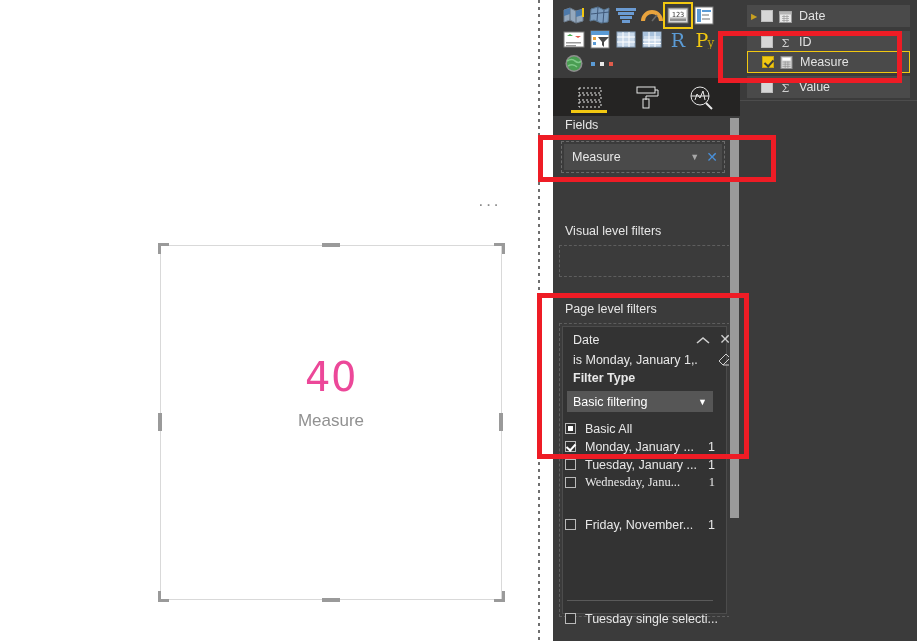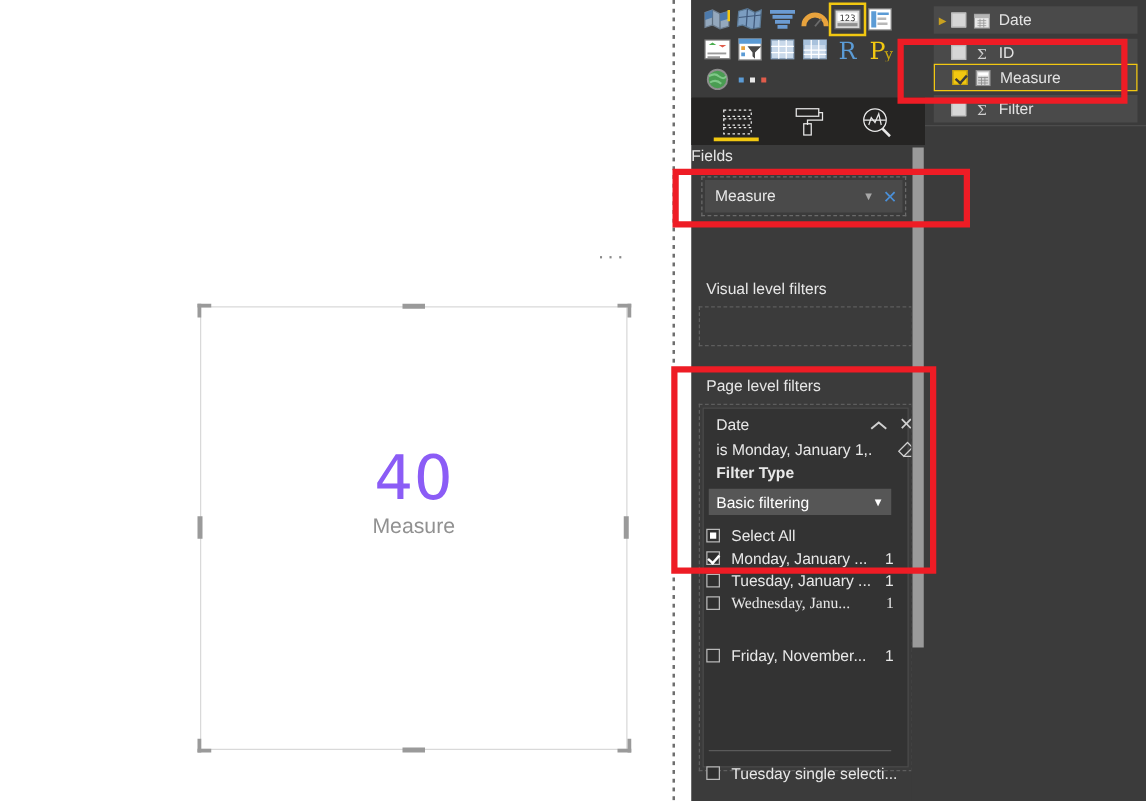--- a/index.html
+++ b/index.html
@@ -27,21 +27,21 @@
   }
   .handle{position:absolute;background:#9a9a9a;}
   .h-corner{width:11px;height:11px;background:transparent;}
   .h-corner i{position:absolute;background:#9a9a9a;}
   .h-corner i.hh{width:11px;height:3px;}
   .h-corner i.hv{width:3px;height:11px;}
   .h-mid-h{width:18px;height:4px;}
   .h-mid-v{width:4px;height:18px;}
   #card-value{
     position:absolute;left:0;right:0;top:108px;text-align:center;
-    font-size:49px;color:#8b5cf6;font-weight:400;letter-spacing:0.5px;
+    font-size:40px;color:#ec4899;font-weight:400;letter-spacing:0.5px;
     font-family:"DejaVu Sans", sans-serif;
   }
   #card-label{
     position:absolute;left:0;right:0;top:165px;text-align:center;
     font-size:17px;color:#919191;font-weight:400;
   }
   #visual-ellipsis{
     position:absolute;left:478px;top:198px;width:26px;height:18px;
     color:#8a8a8a;font-size:17px;letter-spacing:2px;line-height:14px;
   }
@@ -66,21 +66,21 @@
     position:absolute;left:0;top:78px;width:187px;height:38px;
     background:#252423;display:flex;align-items:center;gap:26px;padding-left:22px;
   }
   .viz-tab{width:30px;height:26px;position:relative;}
   #tab-underline{
     position:absolute;left:18px;top:110px;width:36px;height:3px;background:#f2c811;
   }
 
   #fields-header{
     position:absolute;left:0;top:118px;width:187px;height:20px;
-    color:#e6e6e6;font-size:12.5px;box-sizing:border-box;
+    color:#e6e6e6;font-size:12.5px;padding-left:12px;box-sizing:border-box;
   }
   #field-well{
     position:absolute;left:8px;top:141px;width:164px;height:32px;
     border:1px dashed #6b6b6b;background:#3b3b3b;box-sizing:border-box;
   }
   #field-chip{
     position:absolute;left:11px;top:144px;width:158px;height:26px;
     background:#4a4a4a;display:flex;align-items:center;box-sizing:border-box;
     padding:0 4px 0 8px;
   }
@@ -398,21 +398,21 @@
       </svg>
   </div>
 
   <div id="pf-select">
     <span>Basic filtering</span>
     <span id="pf-select-caret">▼</span>
   </div>
 
   <div class="pf-item" style="top:420px;">
     <span class="pf-check partial"></span>
-    <span class="pf-item-text">Select All</span>
+    <span class="pf-item-text">Basic All</span>
     <span class="pf-item-count"></span>
   </div>
   <div class="pf-item" style="top:438px;">
     <span class="pf-check checked"></span>
     <span class="pf-item-text">Monday, January ...</span>
     <span class="pf-item-count">1</span>
   </div>
   <div class="pf-item" style="top:456px;">
     <span class="pf-check"></span>
     <span class="pf-item-text">Tuesday, January ...</span>
@@ -478,21 +478,21 @@
   </div>
 
   <div class="field-row" style="top:76px;">
     <span class="field-expander"></span>
     <span class="fcheck"></span>
     <span class="ficon">
       <svg width="13" height="13" viewBox="0 0 13 13">
           <text x="6.5" y="11" font-size="11" text-anchor="middle" fill="#d0d0d0" font-family="DejaVu Serif, serif">Σ</text>
         </svg>
     </span>
-    <span>Filter</span>
+    <span>Value</span>
   </div>
 
   <div id="fields-divider"></div>
 </div>
 
 <div class="redbox" id="red-measure-field"></div>
 <div class="redbox" id="red-page-filters"></div>
 <div class="redbox" id="red-fields-measure"></div>
 
 </body></html>

